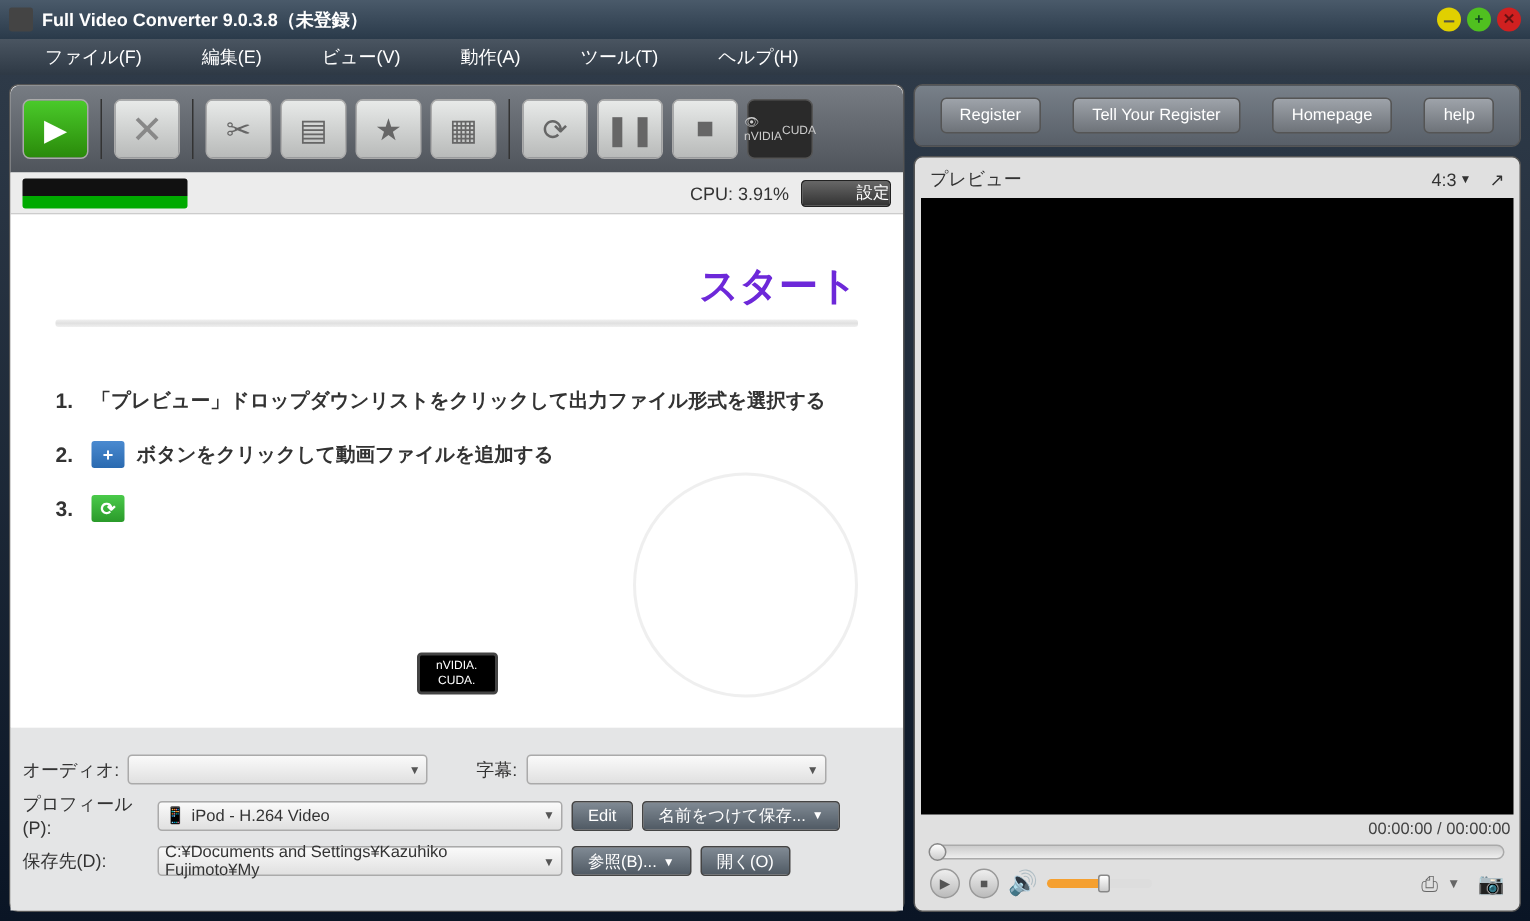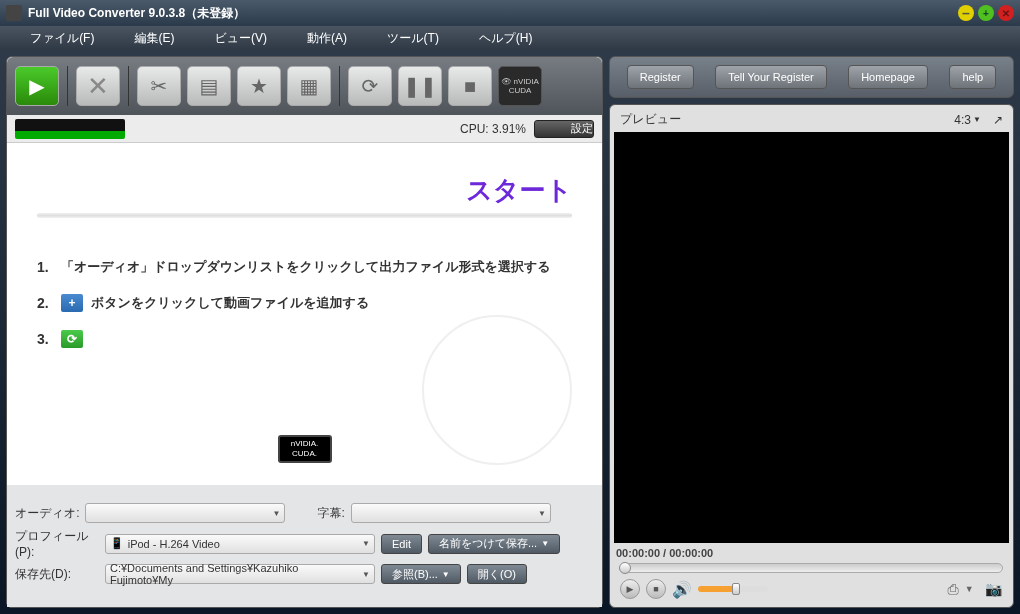--- a/index.html
+++ b/index.html
@@ -16,21 +16,21 @@
     .menubar { height: 24px; background: linear-gradient(to bottom, #4a5561, #2e3945); display: flex; align-items: center; padding: 0 10px; }
     .menu-item { color: #fff; font-size: 12px; padding: 0 20px; cursor: pointer; }
     .content { flex: 1; display: flex; gap: 6px; padding: 6px; background: linear-gradient(to bottom, #2e3a48, #0a1525); }
     .left-panel { flex: 1; background: #f8f8f8; border-radius: 6px; display: flex; flex-direction: column; border: 1px solid #555; }
     .right-panel { width: 405px; display: flex; flex-direction: column; gap: 6px; }
     .toolbar { height: 58px; background: linear-gradient(to bottom, #777c83, #4f545b); border-radius: 6px 6px 0 0; display: flex; align-items: center; padding: 0 8px; gap: 6px; }
     .tool-btn { width: 44px; height: 40px; background: linear-gradient(to bottom, #e8eae9, #b8bab9); border-radius: 5px; display: flex; align-items: center; justify-content: center; cursor: pointer; color: #666; font-size: 20px; border: 1px solid #aaa; }
     .tool-btn.green { background: linear-gradient(to bottom, #4aca2a, #2a8a0a); color: #fff; }
     .tool-btn.x { font-size: 26px; color: #888; }
     .tool-sep { width: 1px; height: 40px; background: #333; margin: 0 2px; }
-    .cuda-btn { width: 44px; height: 40px; background: #2a2a2a; border-radius: 5px; display: flex; flex-direction: column; align-items: center; justify-content: center; cursor: pointer; color: #ccc; font-size: 8px; border: 1px solid #555; }
+    .cuda-btn { width: 44px; height: 40px; background: #2a2a2a; border-radius: 5px; display: flex; flex-direction: row; align-items: center; justify-content: center; cursor: pointer; color: #ccc; font-size: 8px; border: 1px solid #555; }
     .cpu-bar { height: 28px; background: #ececec; display: flex; align-items: center; padding: 0 8px; gap: 8px; border-bottom: 1px solid #ccc; }
     .cpu-graph { width: 110px; height: 20px; background: linear-gradient(to bottom, #111 0%, #111 60%, #0a0 60%, #0a0 100%); border-radius: 2px; }
     .cpu-label { flex: 1; text-align: right; font-size: 12px; color: #333; }
     .settings-btn { width: 60px; height: 18px; background: linear-gradient(to bottom, #666, #333); color: #fff; font-size: 11px; border-radius: 3px; text-align: right; cursor: pointer; border: 1px solid #222; }
     .main-area { flex: 1; background: #fff; padding: 20px 30px; position: relative; }
     .start-title { text-align: right; font-size: 26px; color: #6d28d9; margin: 10px 0 5px; font-weight: bold; }
     .sep-line { height: 5px; background: linear-gradient(to bottom, #f0f0f0, #e0e0e0, #f0f0f0); margin-bottom: 40px; border-radius: 2px; }
     .step { display: flex; align-items: center; gap: 8px; margin-bottom: 18px; font-size: 13px; color: #333; font-weight: bold; }
     .step-num { font-weight: bold; font-size: 14px; width: 16px; }
     .step-icon { width: 22px; height: 18px; border-radius: 2px; display: flex; align-items: center; justify-content: center; color: #fff; font-size: 12px; }
@@ -44,21 +44,21 @@
     .ctrl-select { height: 20px; background: linear-gradient(to bottom, #fafafa, #e0e0e0); border: 1px solid #aaa; border-radius: 3px; font-size: 11px; padding: 0 18px 0 4px; position: relative; display: flex; align-items: center; }
     .ctrl-select::after { content: "▼"; font-size: 8px; position: absolute; right: 4px; color: #555; }
     .ctrl-btn { height: 20px; padding: 0 10px; background: linear-gradient(to bottom, #808a94, #505a64); color: #fff; font-size: 11px; border-radius: 3px; cursor: pointer; display: flex; align-items: center; border: 1px solid #444; }
     .status-bar { border-top: 1px solid #ccc; padding: 4px 6px; font-size: 11px; color: #666; }
     .right-top { background: linear-gradient(to bottom, #788089, #585f68); height: 42px; border-radius: 6px; display: flex; align-items: center; justify-content: space-around; padding: 0 6px; border: 1px solid #555; }
     .r-btn { height: 24px; padding: 0 12px; background: linear-gradient(to bottom, #9ea3aa, #6e7379); color: #fff; font-size: 11px; border-radius: 4px; cursor: pointer; display: flex; align-items: center; border: 1px solid #555; }
     .preview { flex: 1; background: #e0e0e0; border-radius: 6px; border: 1px solid #555; display: flex; flex-direction: column; padding: 4px; }
     .prev-head { display: flex; align-items: center; padding: 2px 6px; font-size: 12px; color: #333; }
     .prev-head-title { flex: 1; }
     .prev-body { flex: 1; background: #000; margin: 2px 0; }
-    .prev-time { text-align: left; font-size: 11px; color: #444; padding: 2px; font-weight: bold; }
+    .prev-time { text-align: right; font-size: 11px; color: #444; padding: 2px; }
     .prev-scrub { height: 10px; background: linear-gradient(to bottom, #ccc, #eee); border-radius: 5px; margin: 2px 6px; position: relative; border: 1px solid #aaa; }
     .prev-scrub-handle { width: 12px; height: 12px; background: linear-gradient(to bottom, #fff, #ccc); border: 1px solid #888; border-radius: 50%; position: absolute; left: -2px; top: -2px; }
     .prev-ctrl { display: flex; align-items: center; gap: 6px; padding: 4px 6px; }
     .play-btn { width: 20px; height: 20px; border-radius: 50%; background: linear-gradient(to bottom, #eee, #bbb); display: flex; align-items: center; justify-content: center; font-size: 9px; color: #555; cursor: pointer; border: 1px solid #999; }
     .vol-slider { width: 70px; height: 6px; background: linear-gradient(to right, #f5a030 50%, #ddd 50%); border-radius: 3px; position: relative; }
     .vol-handle { width: 8px; height: 12px; background: linear-gradient(to bottom, #fff, #ccc); border: 1px solid #888; position: absolute; left: 48%; top: -3px; border-radius: 2px; }
     .flex-spacer { flex: 1; }
   </style>
 </head>
 <body>
@@ -127,21 +127,21 @@
         <div class="cpu-label">CPU: 3.91%</div>
         <div class="settings-btn">設定</div>
       </div>
 
       <div class="main-area">
         <div class="start-title">スタート</div>
         <div class="sep-line"></div>
 
         <div class="step">
           <span class="step-num">1.</span>
-          <span>「オーディオ」ドロップダウンリストをクリックして出力ファイル形式を選択する</span>
+          <span>「プレビュー」ドロップダウンリストをクリックして出力ファイル形式を選択する</span>
         </div>
         <div class="step">
           <span class="step-num">2.</span>
           <span class="step-icon film">+</span>
           <span>ボタンをクリックして動画ファイルを追加する</span>
         </div>
         <div class="step">
           <span class="step-num">3.</span>
           <span class="step-icon refresh">⟳</span>
         </div>

